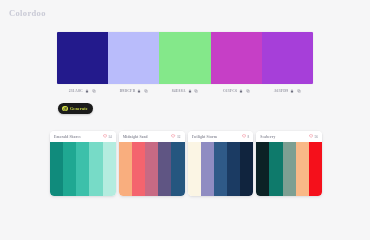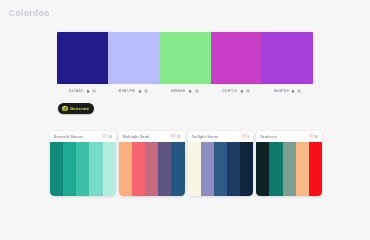--- a/index.html
+++ b/index.html
@@ -2,21 +2,21 @@
 <html><head>
 <meta charset="utf-8">
 <style>
   html,body{margin:0;padding:0;}
   body{
     width:370px;height:220px;overflow:hidden;
     background:#f6f6f7;
     font-family:"Liberation Sans", sans-serif;
     -webkit-font-smoothing:antialiased;
   }
-  .page{position:relative;width:370px;height:220px;}
+  .page{position:relative;width:370px;height:220px;font-family:Liberation Serif, serif;}
 
   
   .topbar{position:absolute;left:0;top:0;width:370px;height:26px;}
   .brand{
     position:absolute;left:9px;top:8px;
     font-size:8.5px;font-weight:700;letter-spacing:.35px;
     color:#c9cad6;
   }
 
   

